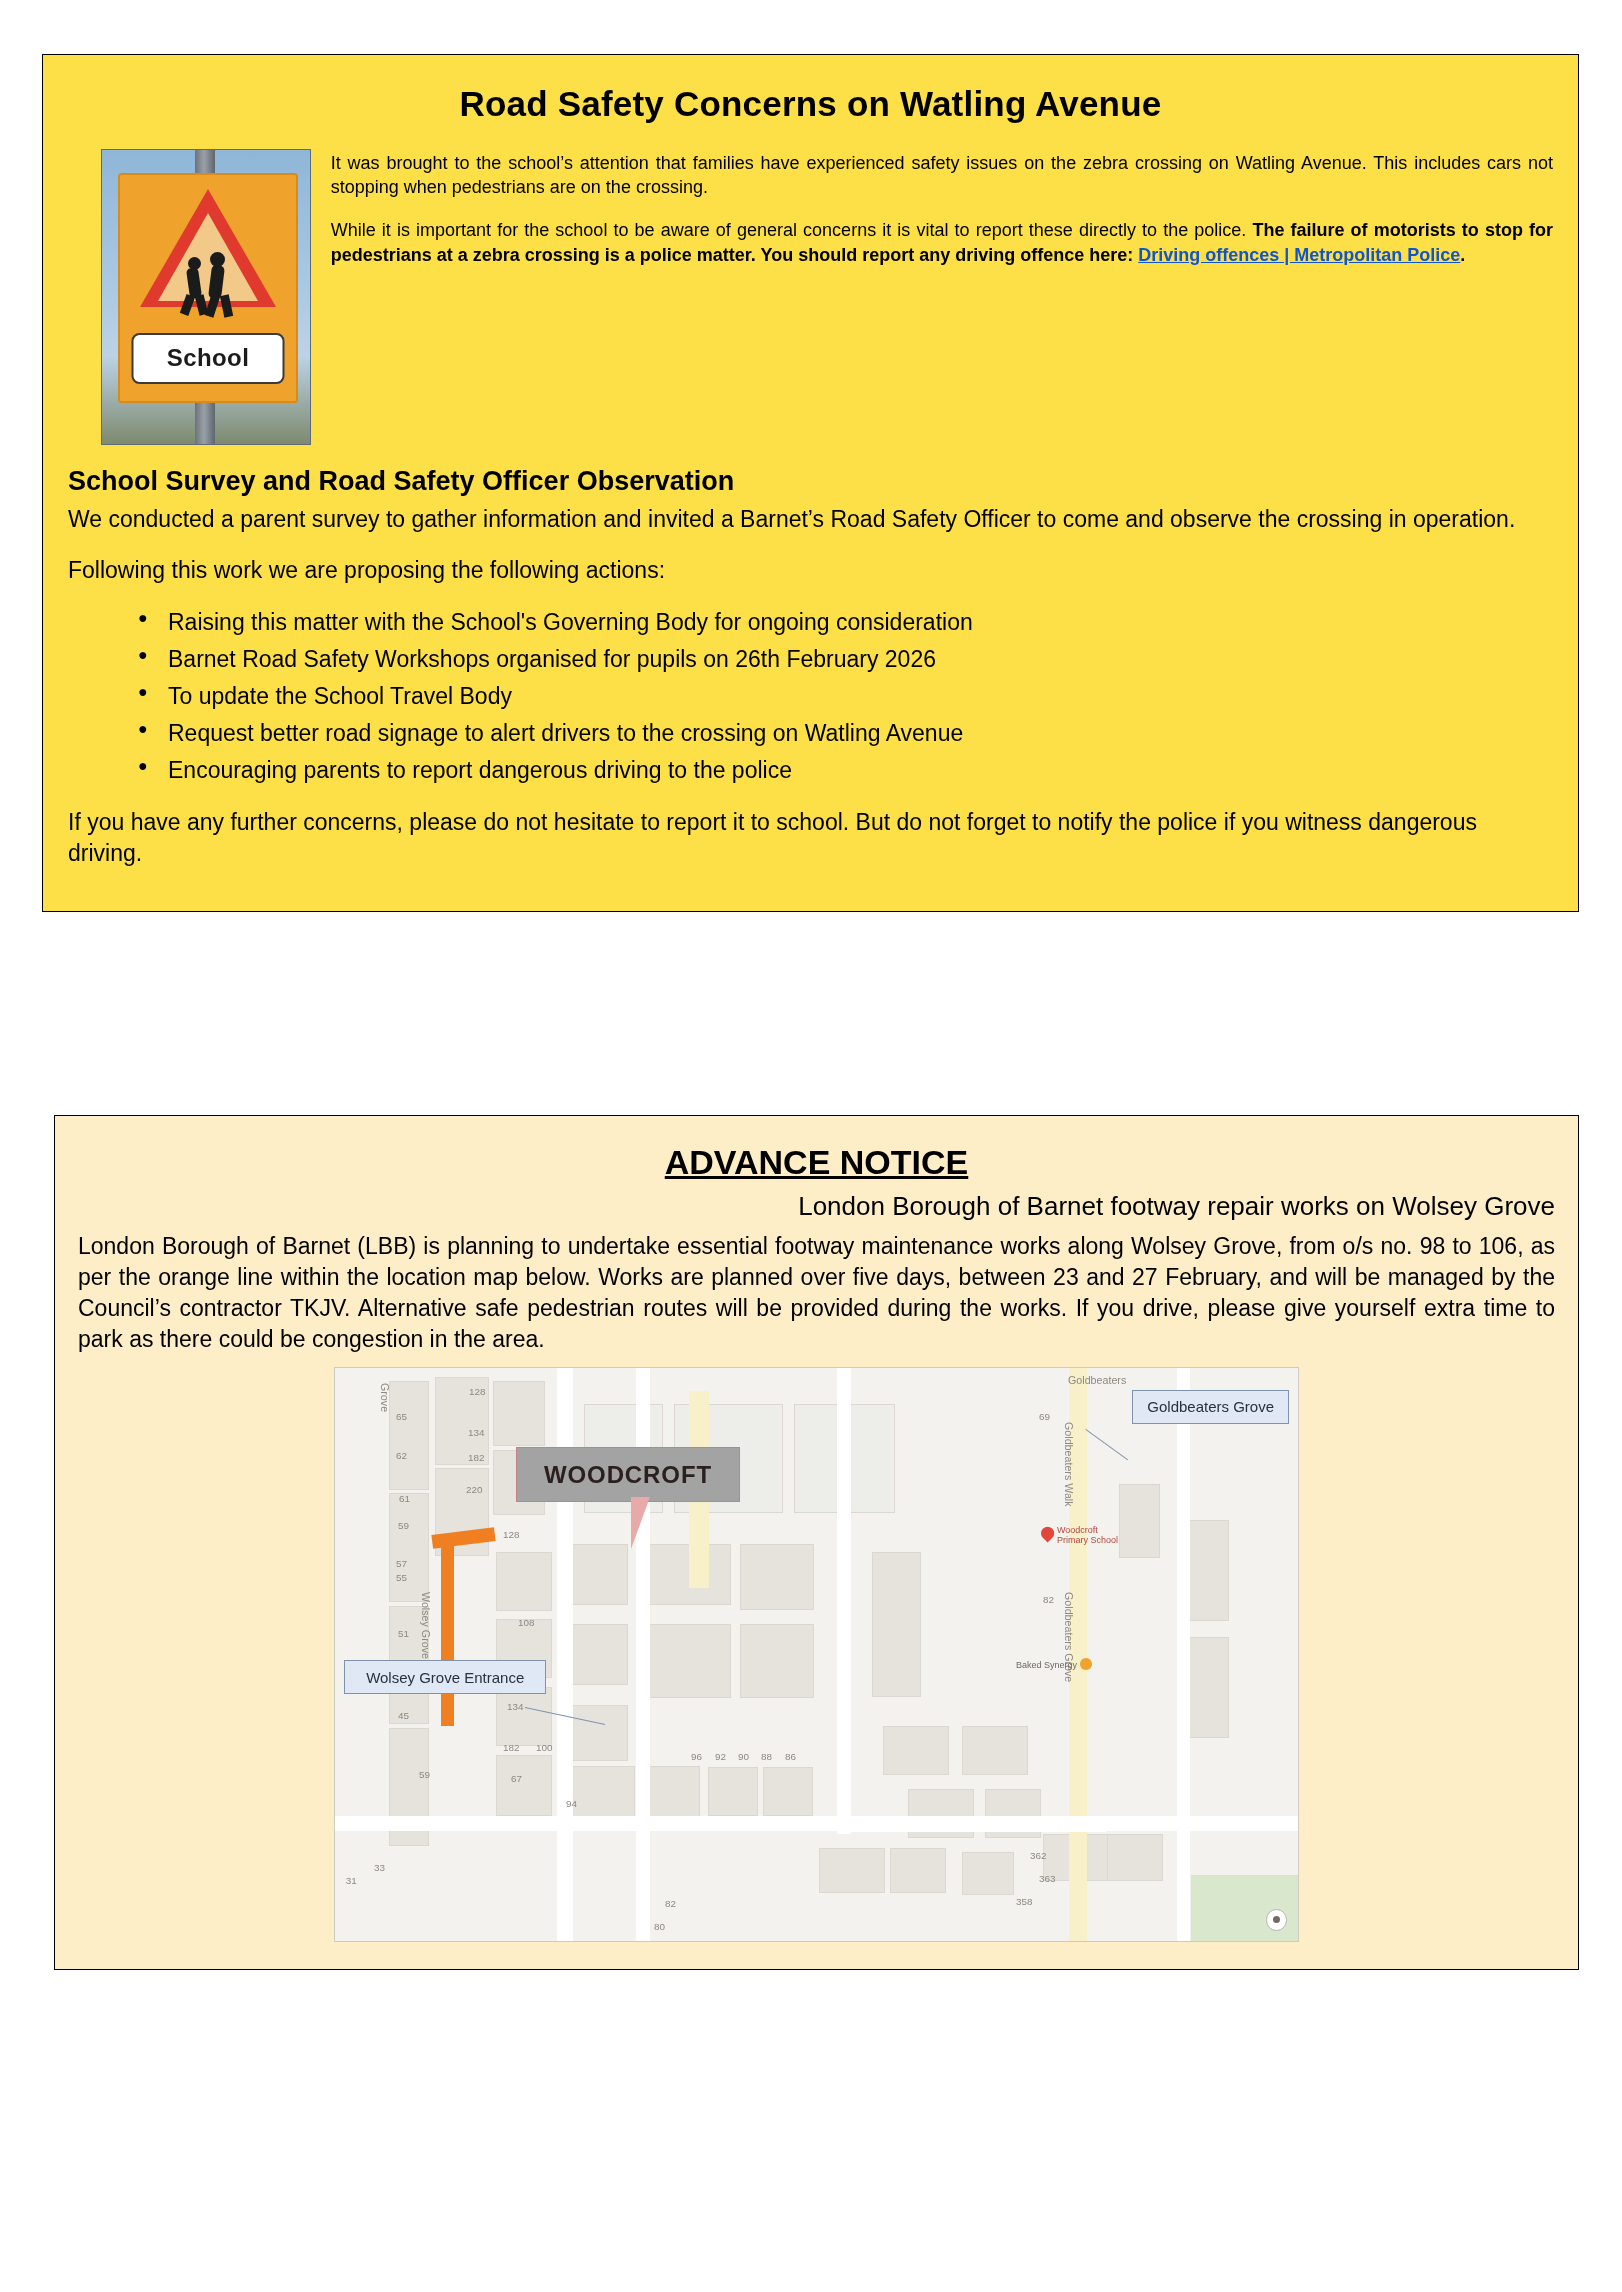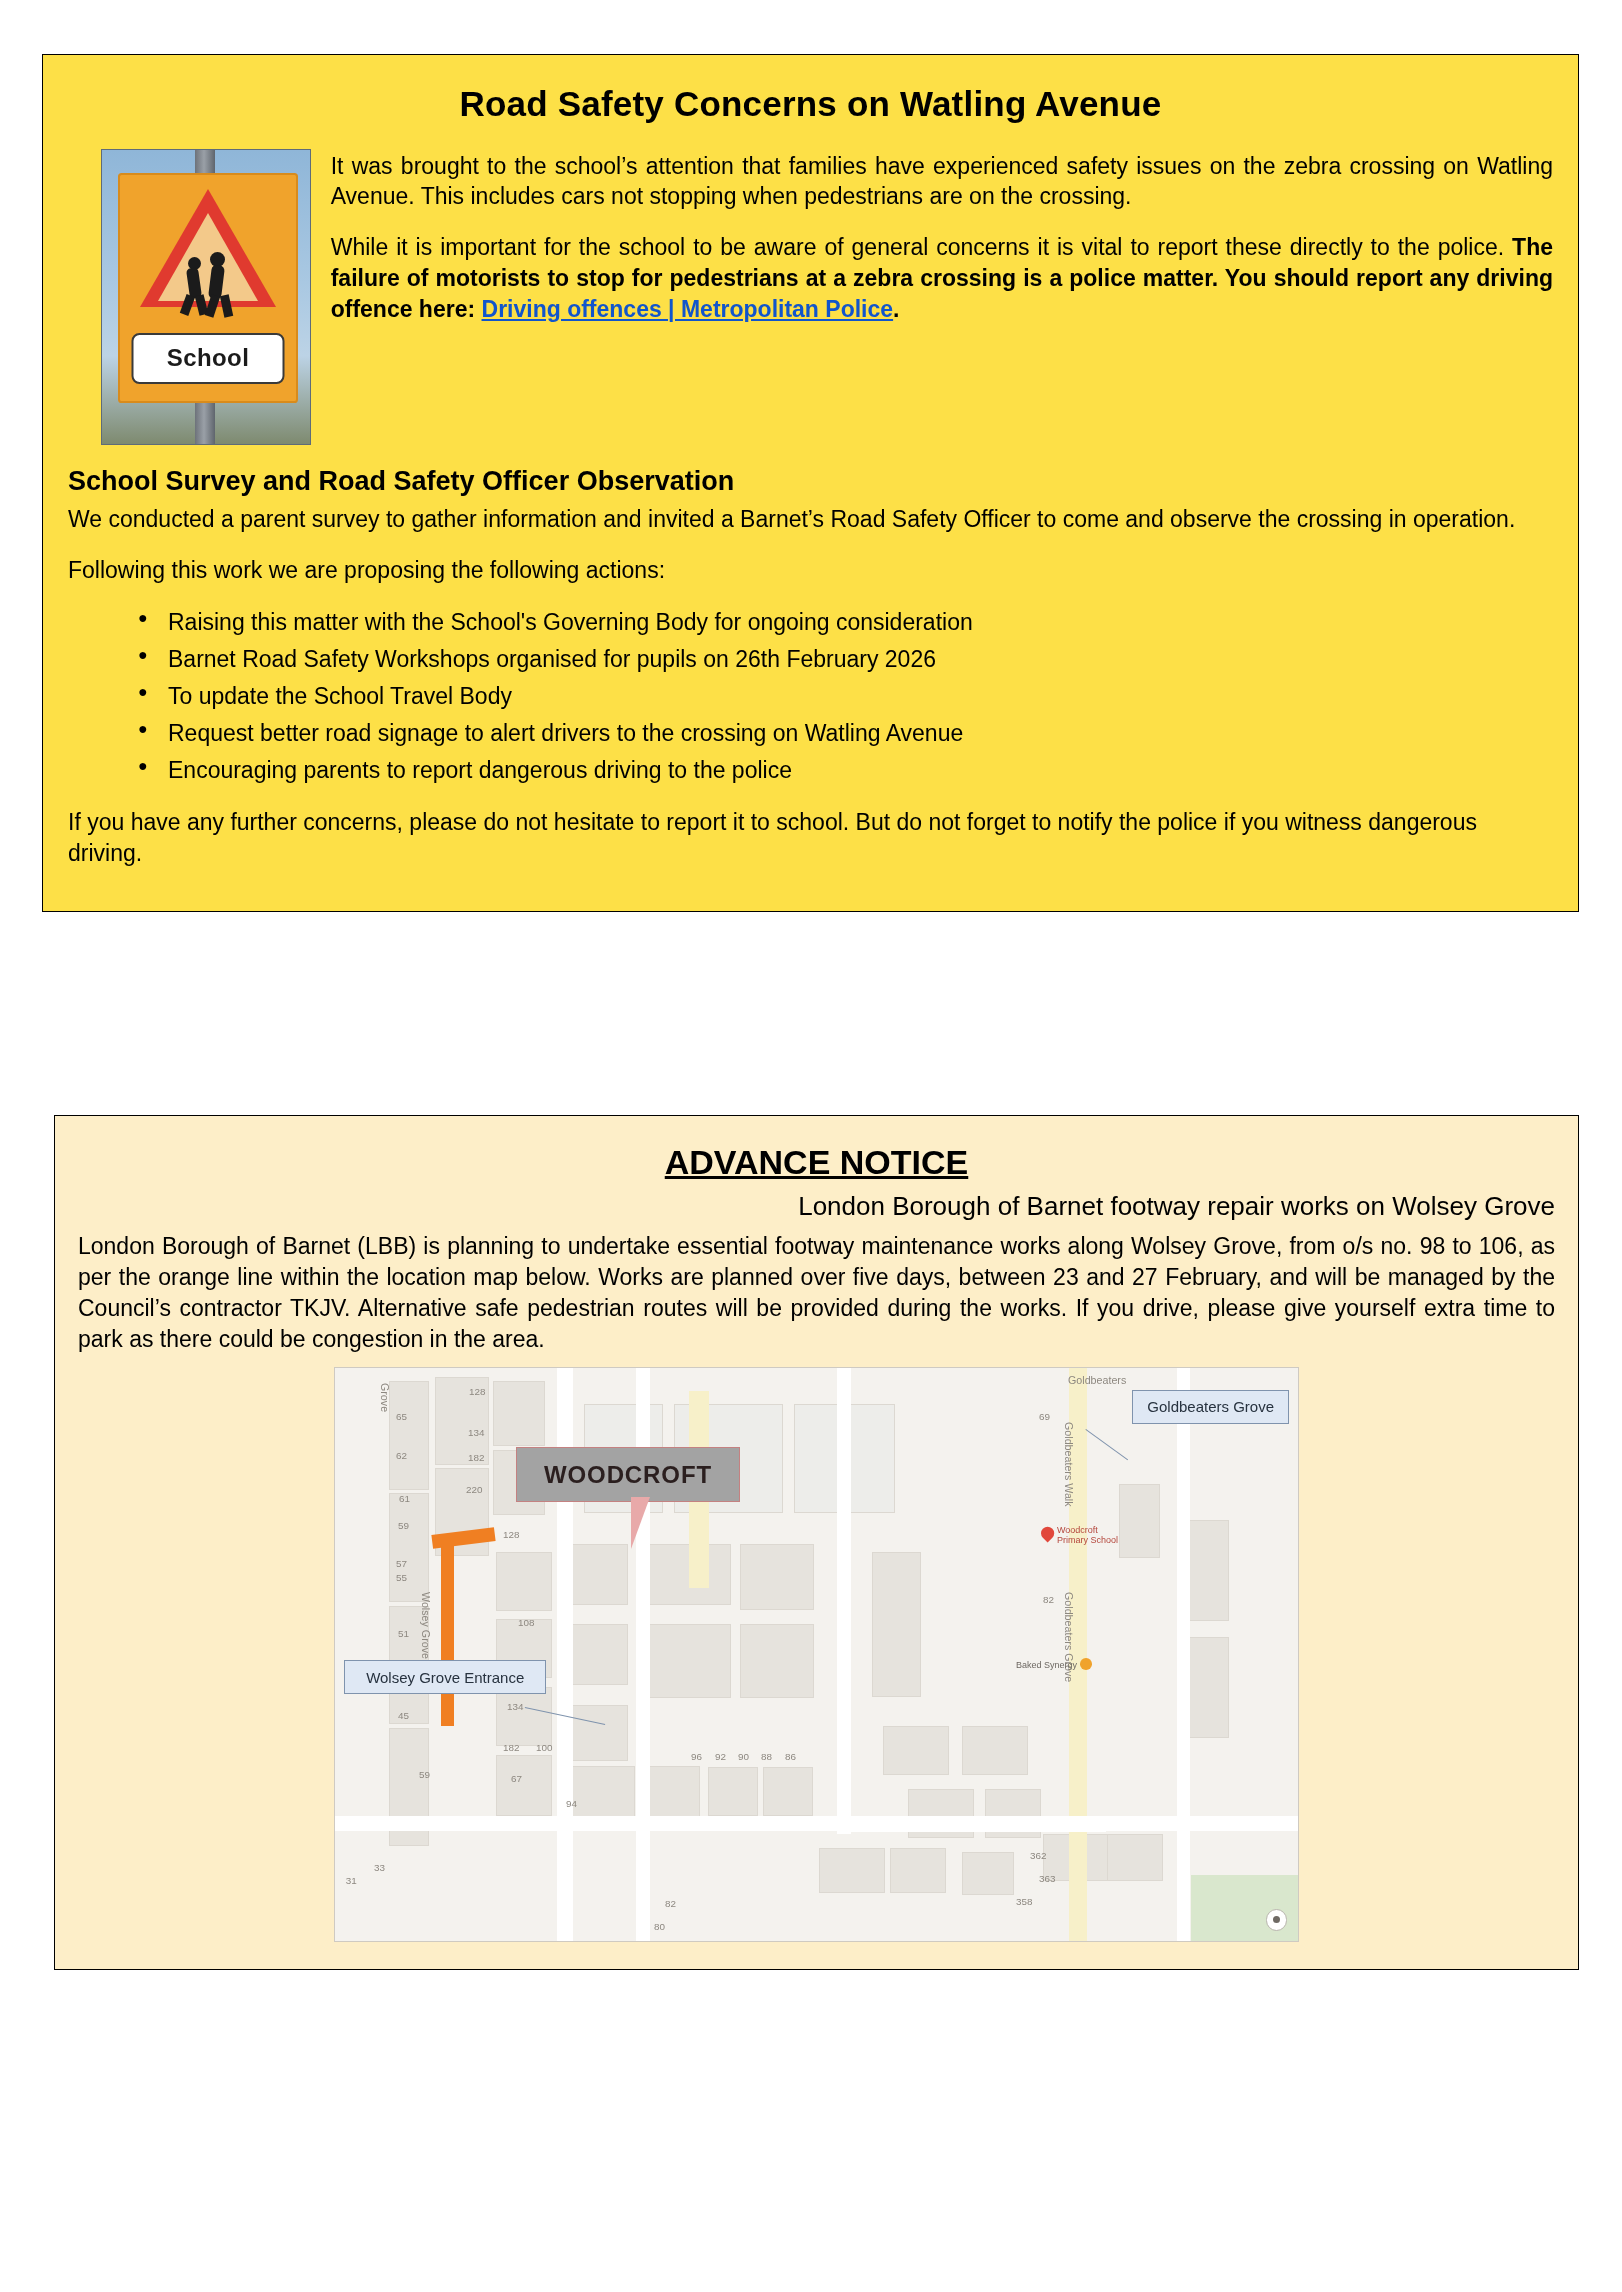--- a/index.html
+++ b/index.html
@@ -117,21 +117,21 @@
     border-radius: 8px;
     display: flex;
     align-items: center;
     justify-content: center;
     font-size: 24px;
     font-weight: bold;
     color: #1b1b1b;
     letter-spacing: 0.4px;
   }
   .road-para {
-    font-size: 23px;
+    font-size: 18px;
     line-height: 1.34;
     text-align: justify;
     margin: 0 0 19.7px 0;
   }
   .road-para.first { margin-top: 7.2px; }
   .road-para b { font-weight: bold; }
   .road-link {
     color: #1155cc;
     text-decoration: underline;
     font-weight: bold;

